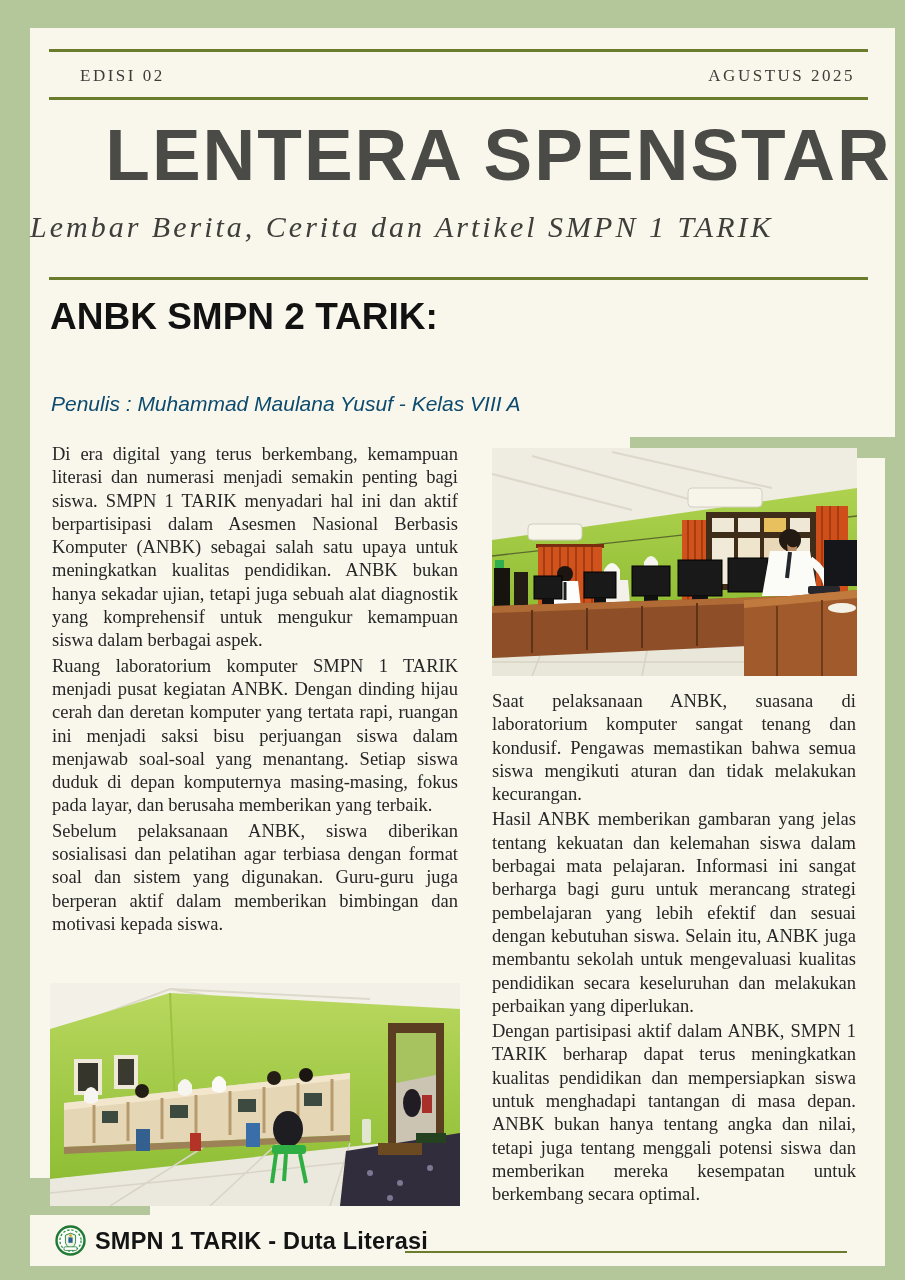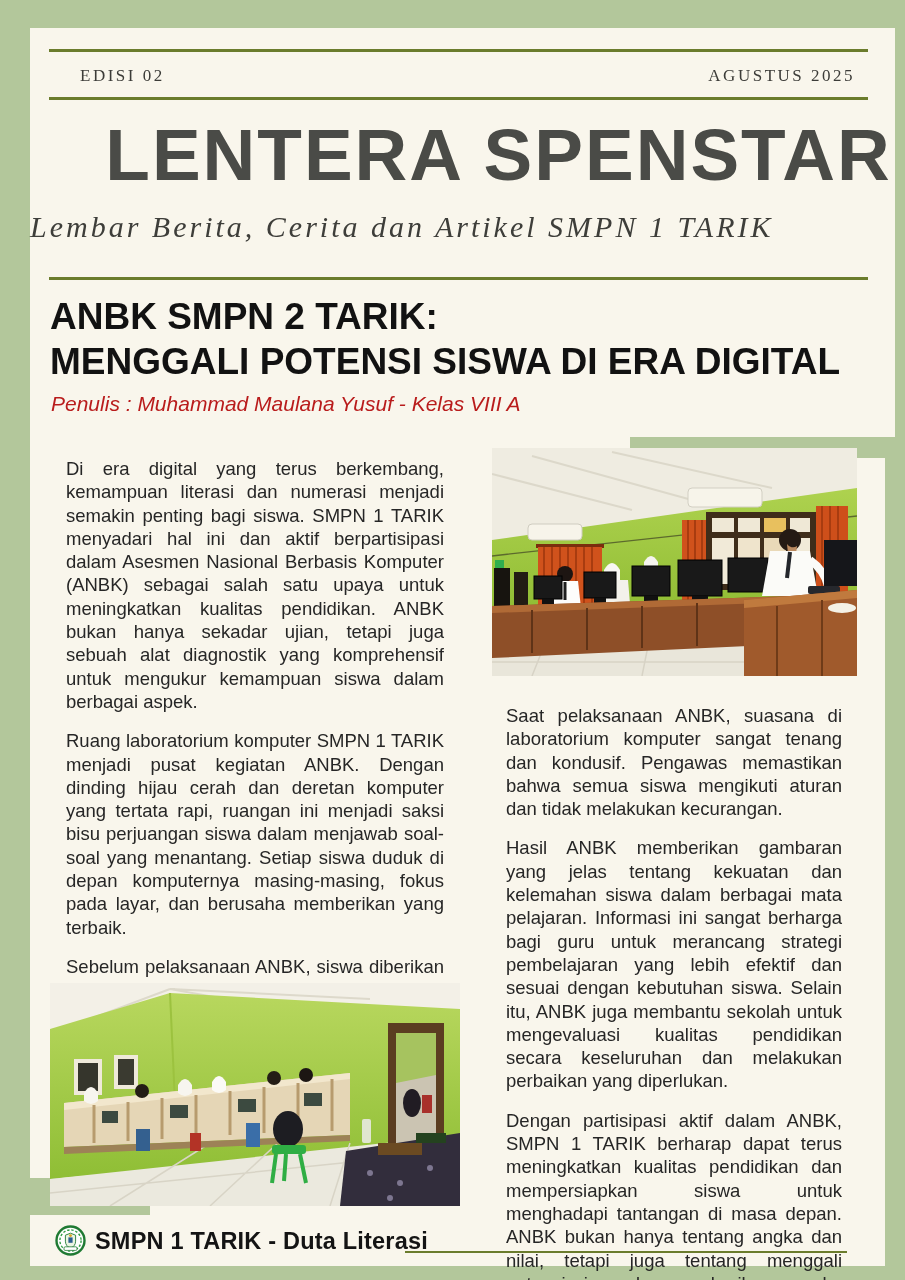--- a/index.html
+++ b/index.html
@@ -39,25 +39,25 @@
   }
   .headline{
     position:absolute;left:50px;font-weight:bold;
     font-size:37px;line-height:1;color:var(--c-headline,#121212);
     letter-spacing:0px;white-space:nowrap;
   }
   .headline-1{top:298px;}
   .headline-2{top:343px;}
   .byline{
     position:absolute;left:51px;top:392px;font-style:italic;font-size:21px;
-    color:#b91c1c;white-space:nowrap;
+    color:#0c4a6e;white-space:nowrap;
   }
   .col{position:absolute;font-size:18.5px;line-height:23.3px;color:var(--c-body,#262626);
     text-align:justify;}
-  .col p{margin:16px;}
+  .col p{margin:2px;font-family:Liberation Serif, serif;}
   .col-left{left:50px;top:441px;width:410px;}
   .col-right{left:490px;top:688px;width:368px;}
   .photo{position:absolute;overflow:hidden;}
   .photo svg{display:block;}
   .photo-1{left:492px;top:448px;width:365px;height:228px;}
   .photo-2{left:50px;top:983px;width:410px;height:223px;}
   .footer-logo{position:absolute;left:55px;top:1225px;width:31px;height:31px;}
   .footer-text{
     position:absolute;left:95px;top:1228px;font-weight:bold;font-size:23.5px;
     color:#141414;white-space:nowrap;letter-spacing:0.2px;
@@ -81,21 +81,20 @@
     <span>AGUSTUS 2025</span>
   </div>
   <div class="rule rule-2"></div>
 
   <div class="masthead-title">LENTERA SPENSTAR</div>
   <div class="masthead-subtitle">Lembar Berita, Cerita dan Artikel SMPN 1 TARIK</div>
 
   <div class="rule rule-3"></div>
 
   <div class="headline headline-1">ANBK SMPN 2 TARIK:</div>
-  <div class="headline headline-2">MENGGALI POTENSI SISWA DI ERA DIGITAL</div>
   <div class="byline">Penulis : Muhammad Maulana Yusuf - Kelas VIII A</div>
 
   <div class="col col-left">
     <p>Di era digital yang terus berkembang, kemampuan literasi dan numerasi menjadi semakin penting bagi siswa. SMPN 1 TARIK menyadari hal ini dan aktif berpartisipasi dalam Asesmen Nasional Berbasis Komputer (ANBK) sebagai salah satu upaya untuk meningkatkan kualitas pendidikan. ANBK bukan hanya sekadar ujian, tetapi juga sebuah alat diagnostik yang komprehensif untuk mengukur kemampuan siswa dalam berbagai aspek.</p>
     <p>Ruang laboratorium komputer SMPN 1 TARIK menjadi pusat kegiatan ANBK. Dengan dinding hijau cerah dan deretan komputer yang tertata rapi, ruangan ini menjadi saksi bisu perjuangan siswa dalam menjawab soal-soal yang menantang. Setiap siswa duduk di depan komputernya masing-masing, fokus pada layar, dan berusaha memberikan yang terbaik.</p>
     <p>Sebelum pelaksanaan ANBK, siswa diberikan sosialisasi dan pelatihan agar terbiasa dengan format soal dan sistem yang digunakan. Guru-guru juga berperan aktif dalam memberikan bimbingan dan motivasi kepada siswa.</p>
   </div>
 
   <div class="photo photo-1">
     <svg viewBox="0 0 365 228" width="365" height="228">

